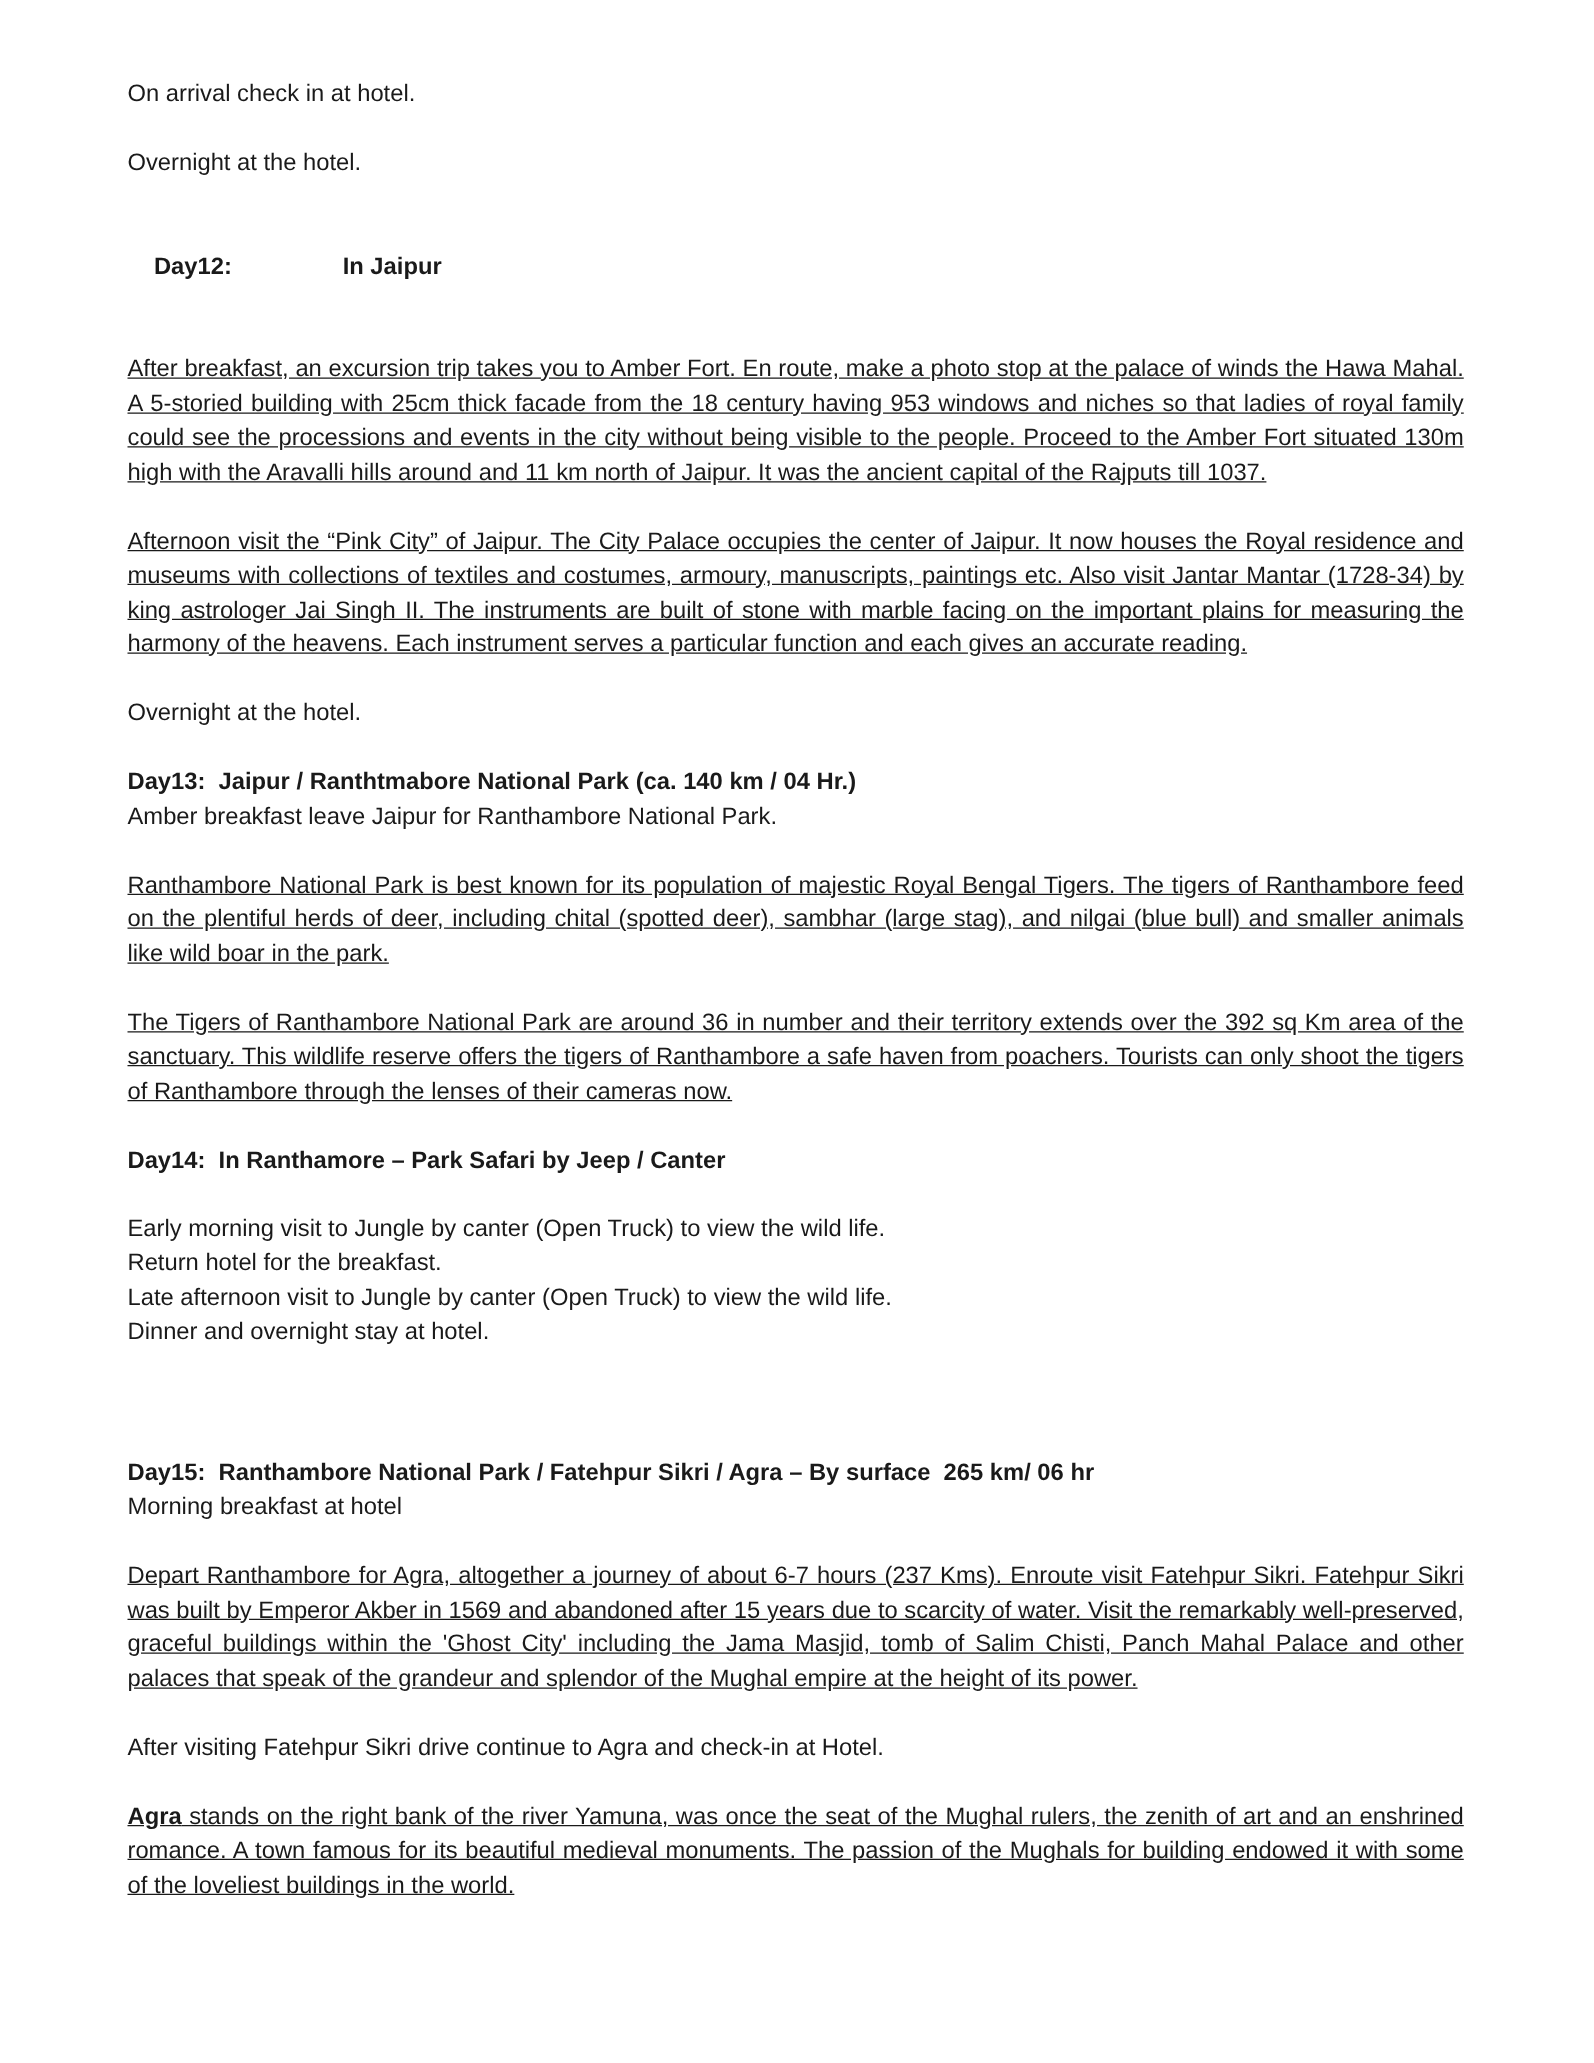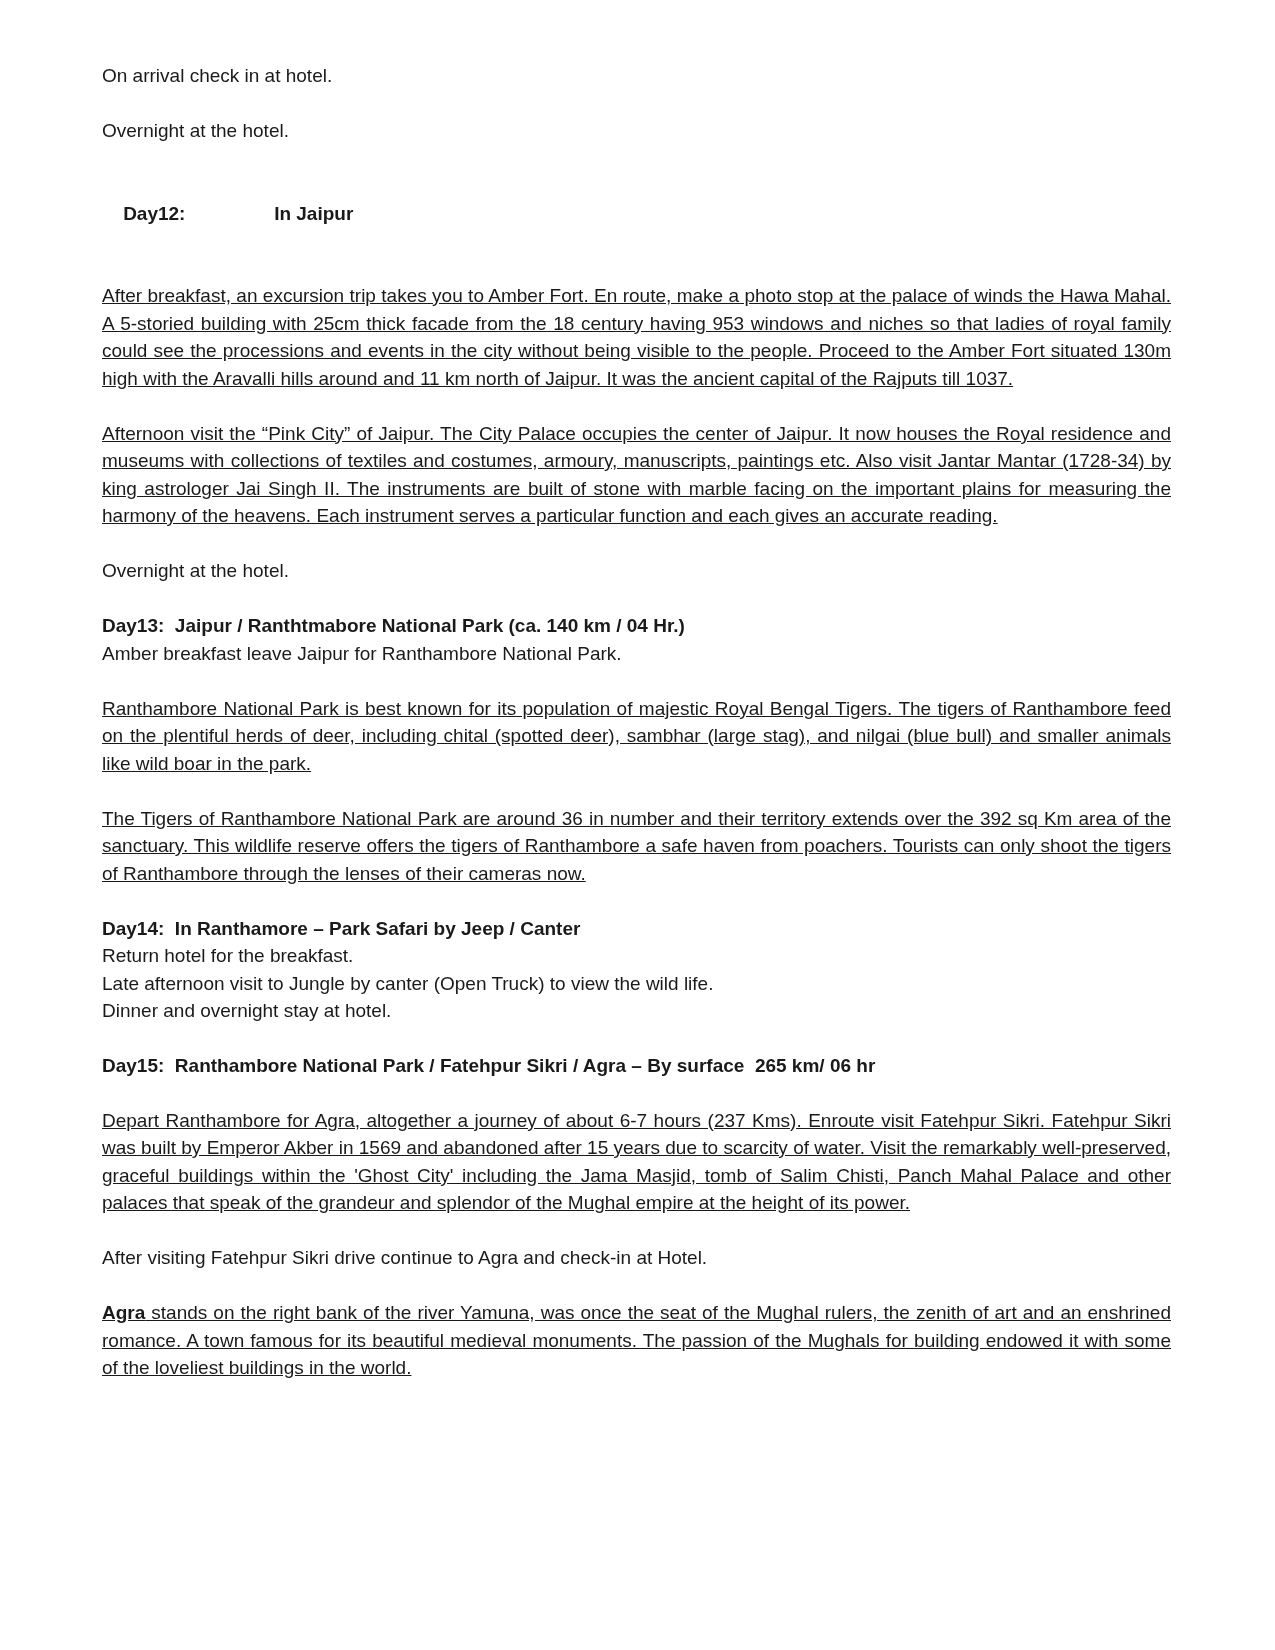--- a/index.html
+++ b/index.html
@@ -22,21 +22,21 @@
     text-decoration: underline;
   }
   .line {
     text-align: left;
   }
   .h {
     font-weight: bold;
     white-space: pre-wrap;
   }
   .gap1 { margin-top: 27.5px; }
-  .gap-day15 { margin-top: 27px; }
+  .gap-day15 { margin-top: 85px; }
   .day12-label {
     display: inline-block;
     min-width: 151px;
   }
   .bold { font-weight: bold; }
 </style>
 </head>
 <body>
 
 <div class="page">
@@ -59,26 +59,28 @@
   <div class="h gap1">Day13:  Jaipur / Ranthtmabore National Park (ca. 140 km / 04 Hr.)</div>
 
   <div class="line">Amber breakfast leave Jaipur for Ranthambore National Park.</div>
 
   <div class="para gap1">Ranthambore National Park is best known for its population of majestic Royal Bengal Tigers. The tigers of Ranthambore feed on the plentiful herds of deer, including chital (spotted deer), sambhar (large stag), and nilgai (blue bull) and smaller animals like wild boar in the park.</div>
 
   <div class="para gap1">The Tigers of Ranthambore National Park are around 36 in number and their territory extends over the 392 sq Km area of the sanctuary. This wildlife reserve offers the tigers of Ranthambore a safe haven from poachers. Tourists can only shoot the tigers of Ranthambore through the lenses of their cameras now.</div>
 
   <div class="h gap1">Day14:  In Ranthamore – Park Safari by Jeep / Canter</div>
 
+  <div class="line gap1">Early morning visit to Jungle by canter (Open Truck) to view the wild life.</div>
   <div class="line">Return hotel for the breakfast.</div>
   <div class="line">Late afternoon visit to Jungle by canter (Open Truck) to view the wild life.</div>
   <div class="line">Dinner and overnight stay at hotel.</div>
 
   <div class="h gap-day15">Day15:  Ranthambore National Park / Fatehpur Sikri / Agra – By surface  265 km/ 06 hr</div>
 
+  <div class="line">Morning breakfast at hotel</div>
 
   <div class="para gap1">Depart Ranthambore  for Agra, altogether a journey of about 6-7 hours (237 Kms). Enroute visit Fatehpur Sikri. Fatehpur Sikri was built by Emperor Akber in 1569 and abandoned after 15 years due to scarcity of water. Visit the remarkably well-preserved, graceful buildings within the 'Ghost City' including the Jama Masjid, tomb of Salim Chisti, Panch Mahal Palace and other palaces that speak of the grandeur and splendor of the Mughal empire at the height of its power.</div>
 
   <div class="line gap1">After visiting Fatehpur Sikri drive continue to Agra and check-in at Hotel.</div>
 
   <div class="para gap1">
     <span class="bold">Agra</span><span> stands on the right bank of the river Yamuna, was once the seat of the Mughal rulers, the zenith of art and an enshrined romance. A town famous for its beautiful medieval monuments. The passion of the Mughals for building endowed it with some of the loveliest buildings in the world.</span>
   </div>
 
 </div>

